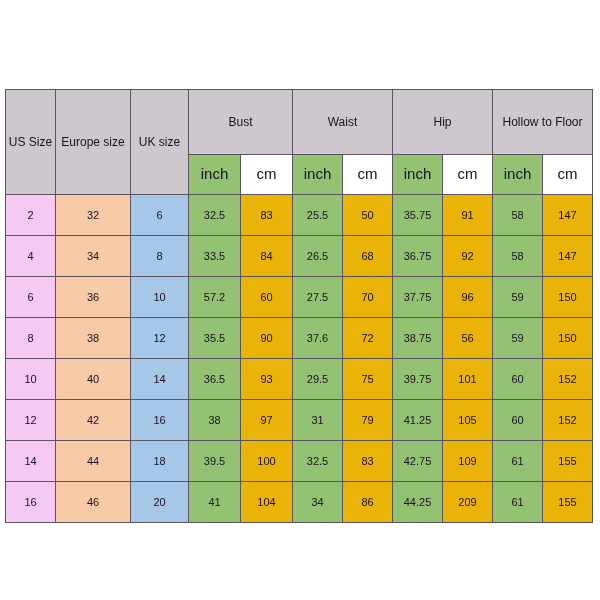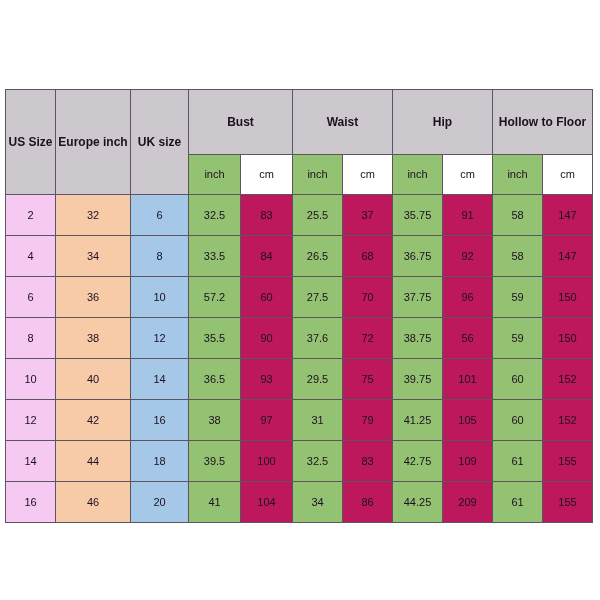--- a/index.html
+++ b/index.html
@@ -44,43 +44,43 @@
   col.c-wai-in  { width: 50px; }
   col.c-wai-cm  { width: 50px; }
   col.c-hip-in  { width: 50px; }
   col.c-hip-cm  { width: 50px; }
   col.c-hol-in  { width: 50px; }
   col.c-hol-cm  { width: 50px; }
 
   
   tr.group-row td {
     height: 64px;
-    font-weight: bold;
+    font-weight: normal;
     font-size: 12px;
     background: #cdc8ce;
   }
   td.hdr-us   { background: #f6c9f3; }
   td.hdr-eu   { background: #f8cba8; }
   td.hdr-uk   { background: #a6c8e8; }
 
   
   tr.units-row td {
     height: 39px;
-    font-size: 11px;
+    font-size: 15px;
   }
   td.u-in { background: #94c273; }
   td.u-cm { background: #ffffff; margin-left: 12px; }
 
   
   tr.data-row td { height: 40px; }
   td.d-us { background: #f6c9f3; }
   td.d-eu { background: #f8cba8; }
   td.d-uk { background: #a6c8e8; }
   td.d-in { background: #94c273; }
-  td.d-cm { background: #be185d; }
+  td.d-cm { background: #eab308; }
 </style>
 </head>
 <body>
 
 <div id="chart-wrap">
   <table class="size-chart">
     <colgroup>
       <col class="c-us">
         <col class="c-eu">
         <col class="c-uk">
@@ -89,21 +89,21 @@
       <col class="c-wai-in">
         <col class="c-wai-cm">
       <col class="c-hip-in">
         <col class="c-hip-cm">
       <col class="c-hol-in">
         <col class="c-hol-cm">
     </colgroup>
     <tbody>
       <tr class="group-row">
         <td class="hdr-us" rowspan="2">US Size</td>
-        <td class="hdr-eu" rowspan="2">Europe inch</td>
+        <td class="hdr-eu" rowspan="2">Europe size</td>
         <td class="hdr-uk" rowspan="2">UK size</td>
         <td colspan="2">Bust</td>
         <td colspan="2">Waist</td>
         <td colspan="2">Hip</td>
         <td colspan="2">Hollow to Floor</td>
       </tr>
       <tr class="units-row">
         <td class="u-in">inch</td>
         <td class="u-cm">cm</td>
         <td class="u-in">inch</td>
@@ -114,21 +114,21 @@
         <td class="u-cm">cm</td>
       </tr>
 
     <tr class="data-row">
           <td class="d-us">2</td>
           <td class="d-eu">32</td>
           <td class="d-uk">6</td>
           <td class="d-in">32.5</td>
           <td class="d-cm">83</td>
           <td class="d-in">25.5</td>
-          <td class="d-cm">37</td>
+          <td class="d-cm">50</td>
           <td class="d-in">35.75</td>
           <td class="d-cm">91</td>
           <td class="d-in">58</td>
           <td class="d-cm">147</td>
         </tr>
         <tr class="data-row">
           <td class="d-us">4</td>
           <td class="d-eu">34</td>
           <td class="d-uk">8</td>
           <td class="d-in">33.5</td>

